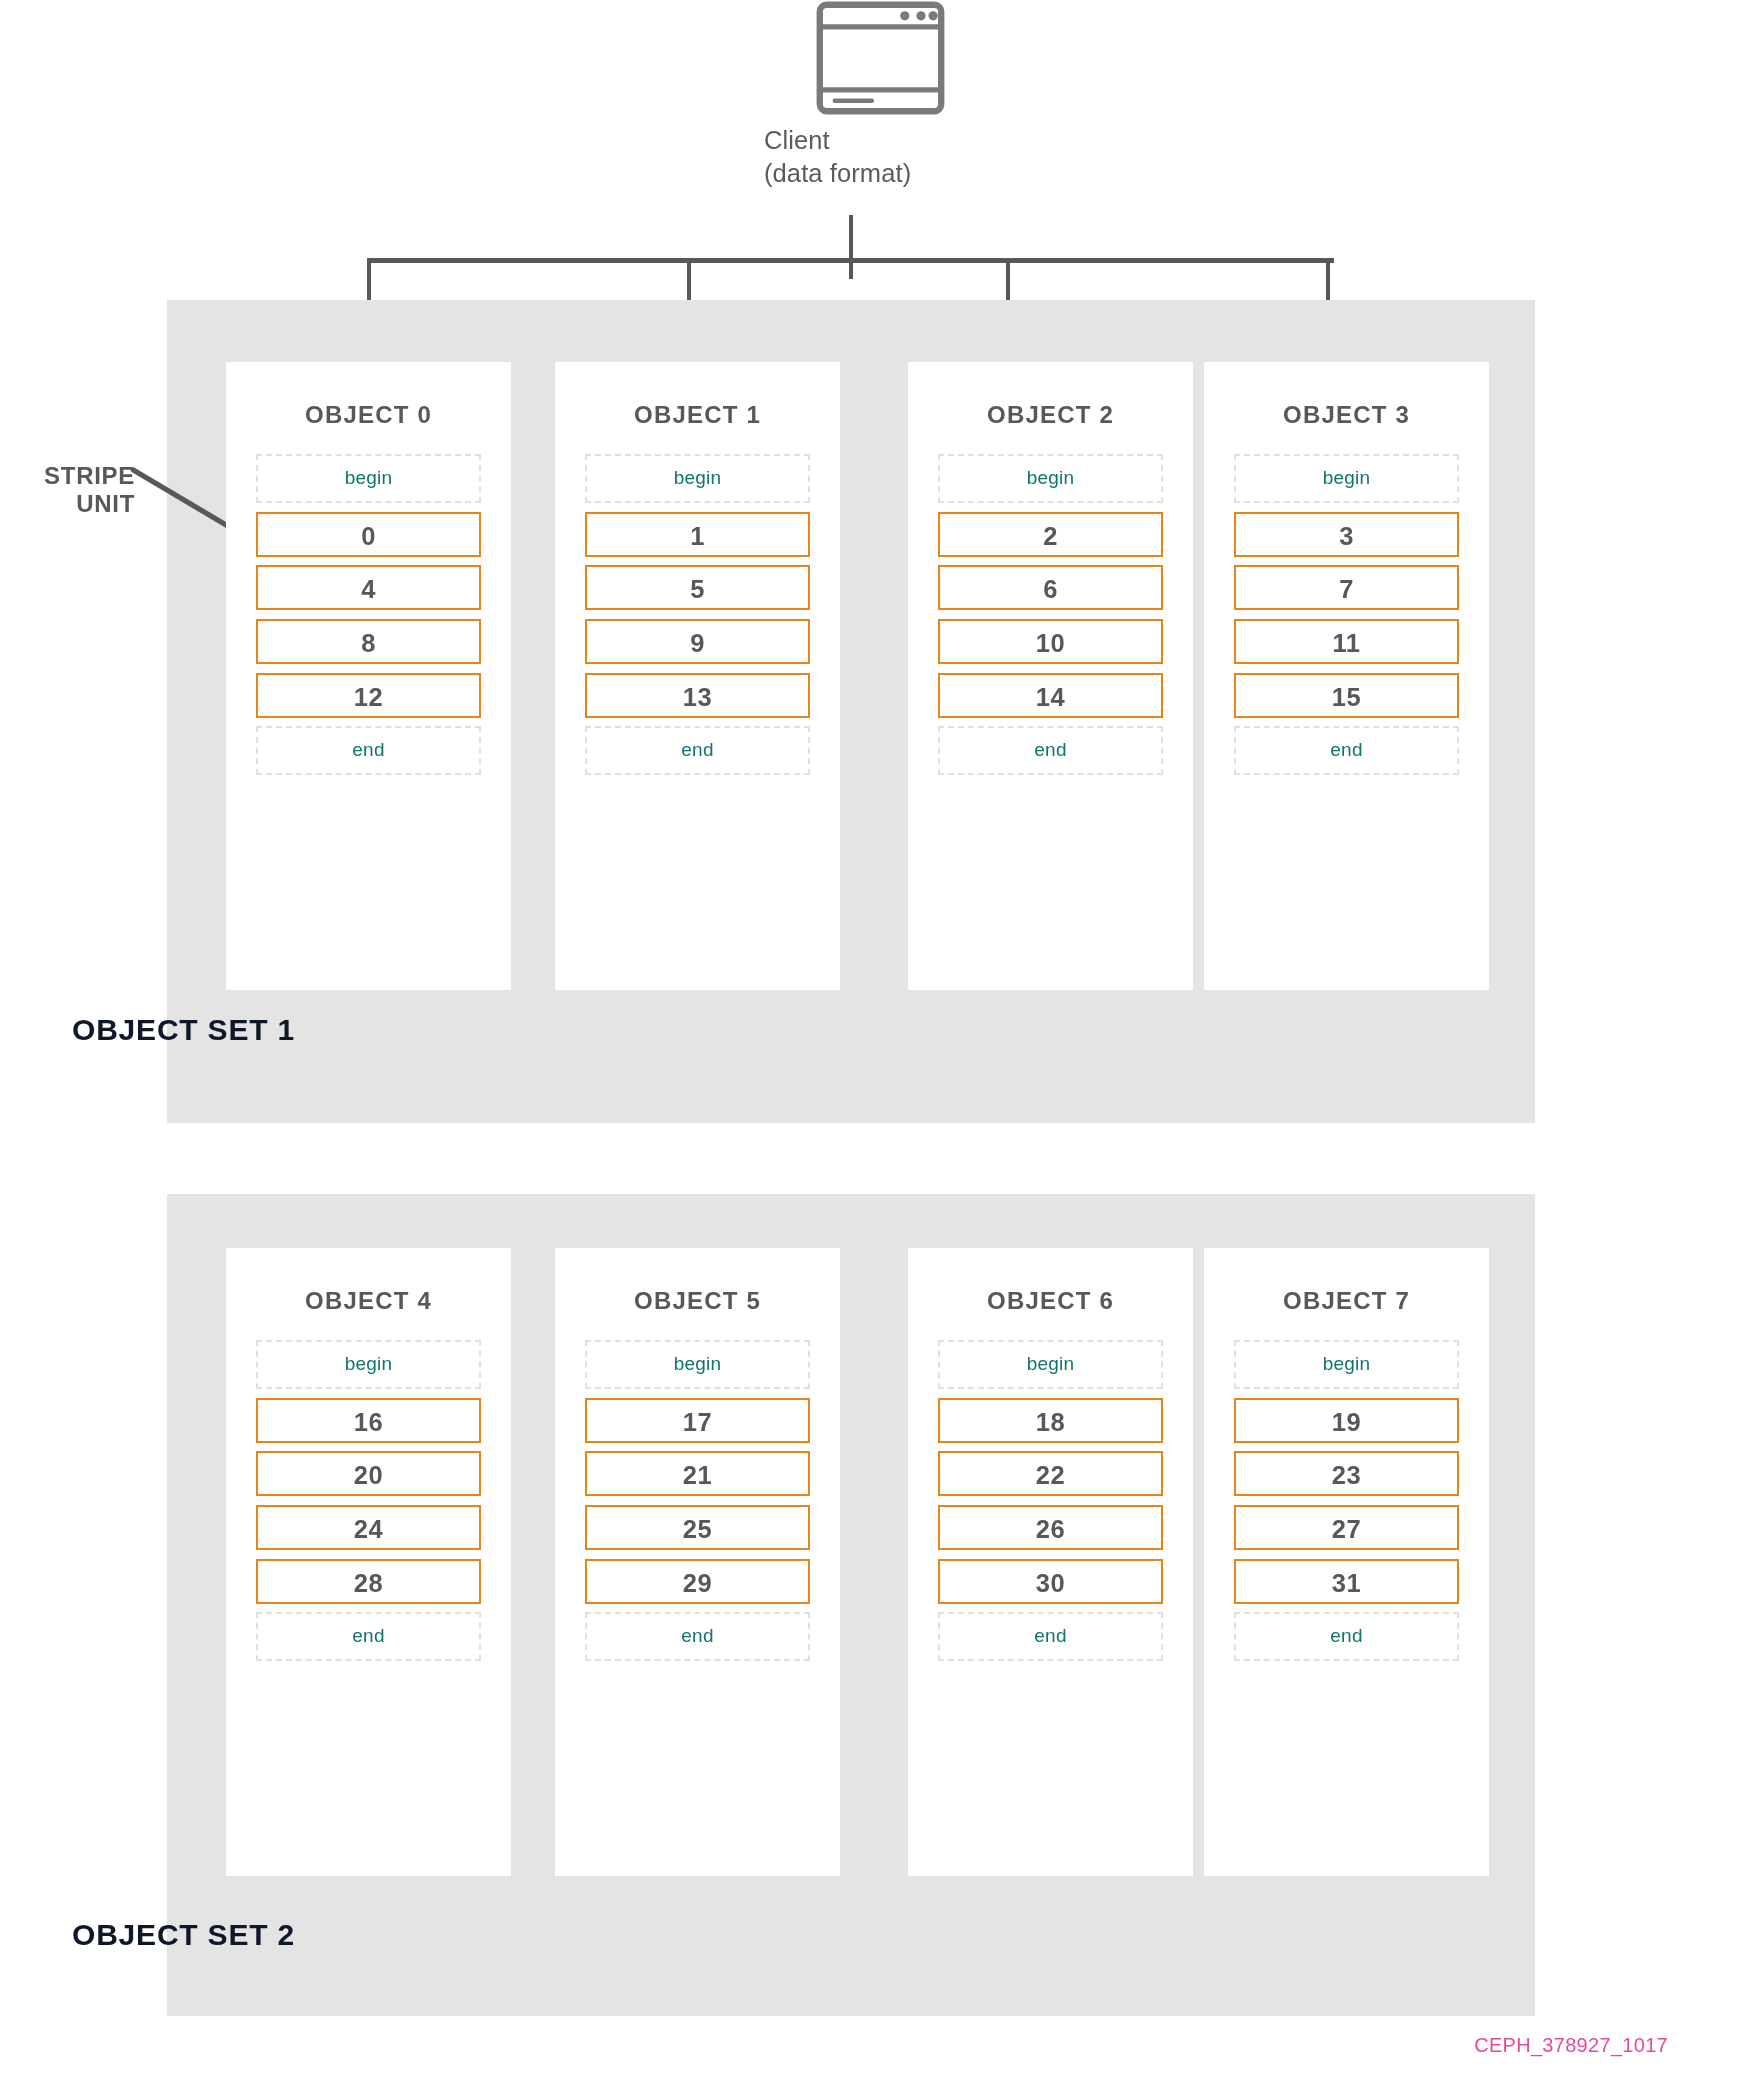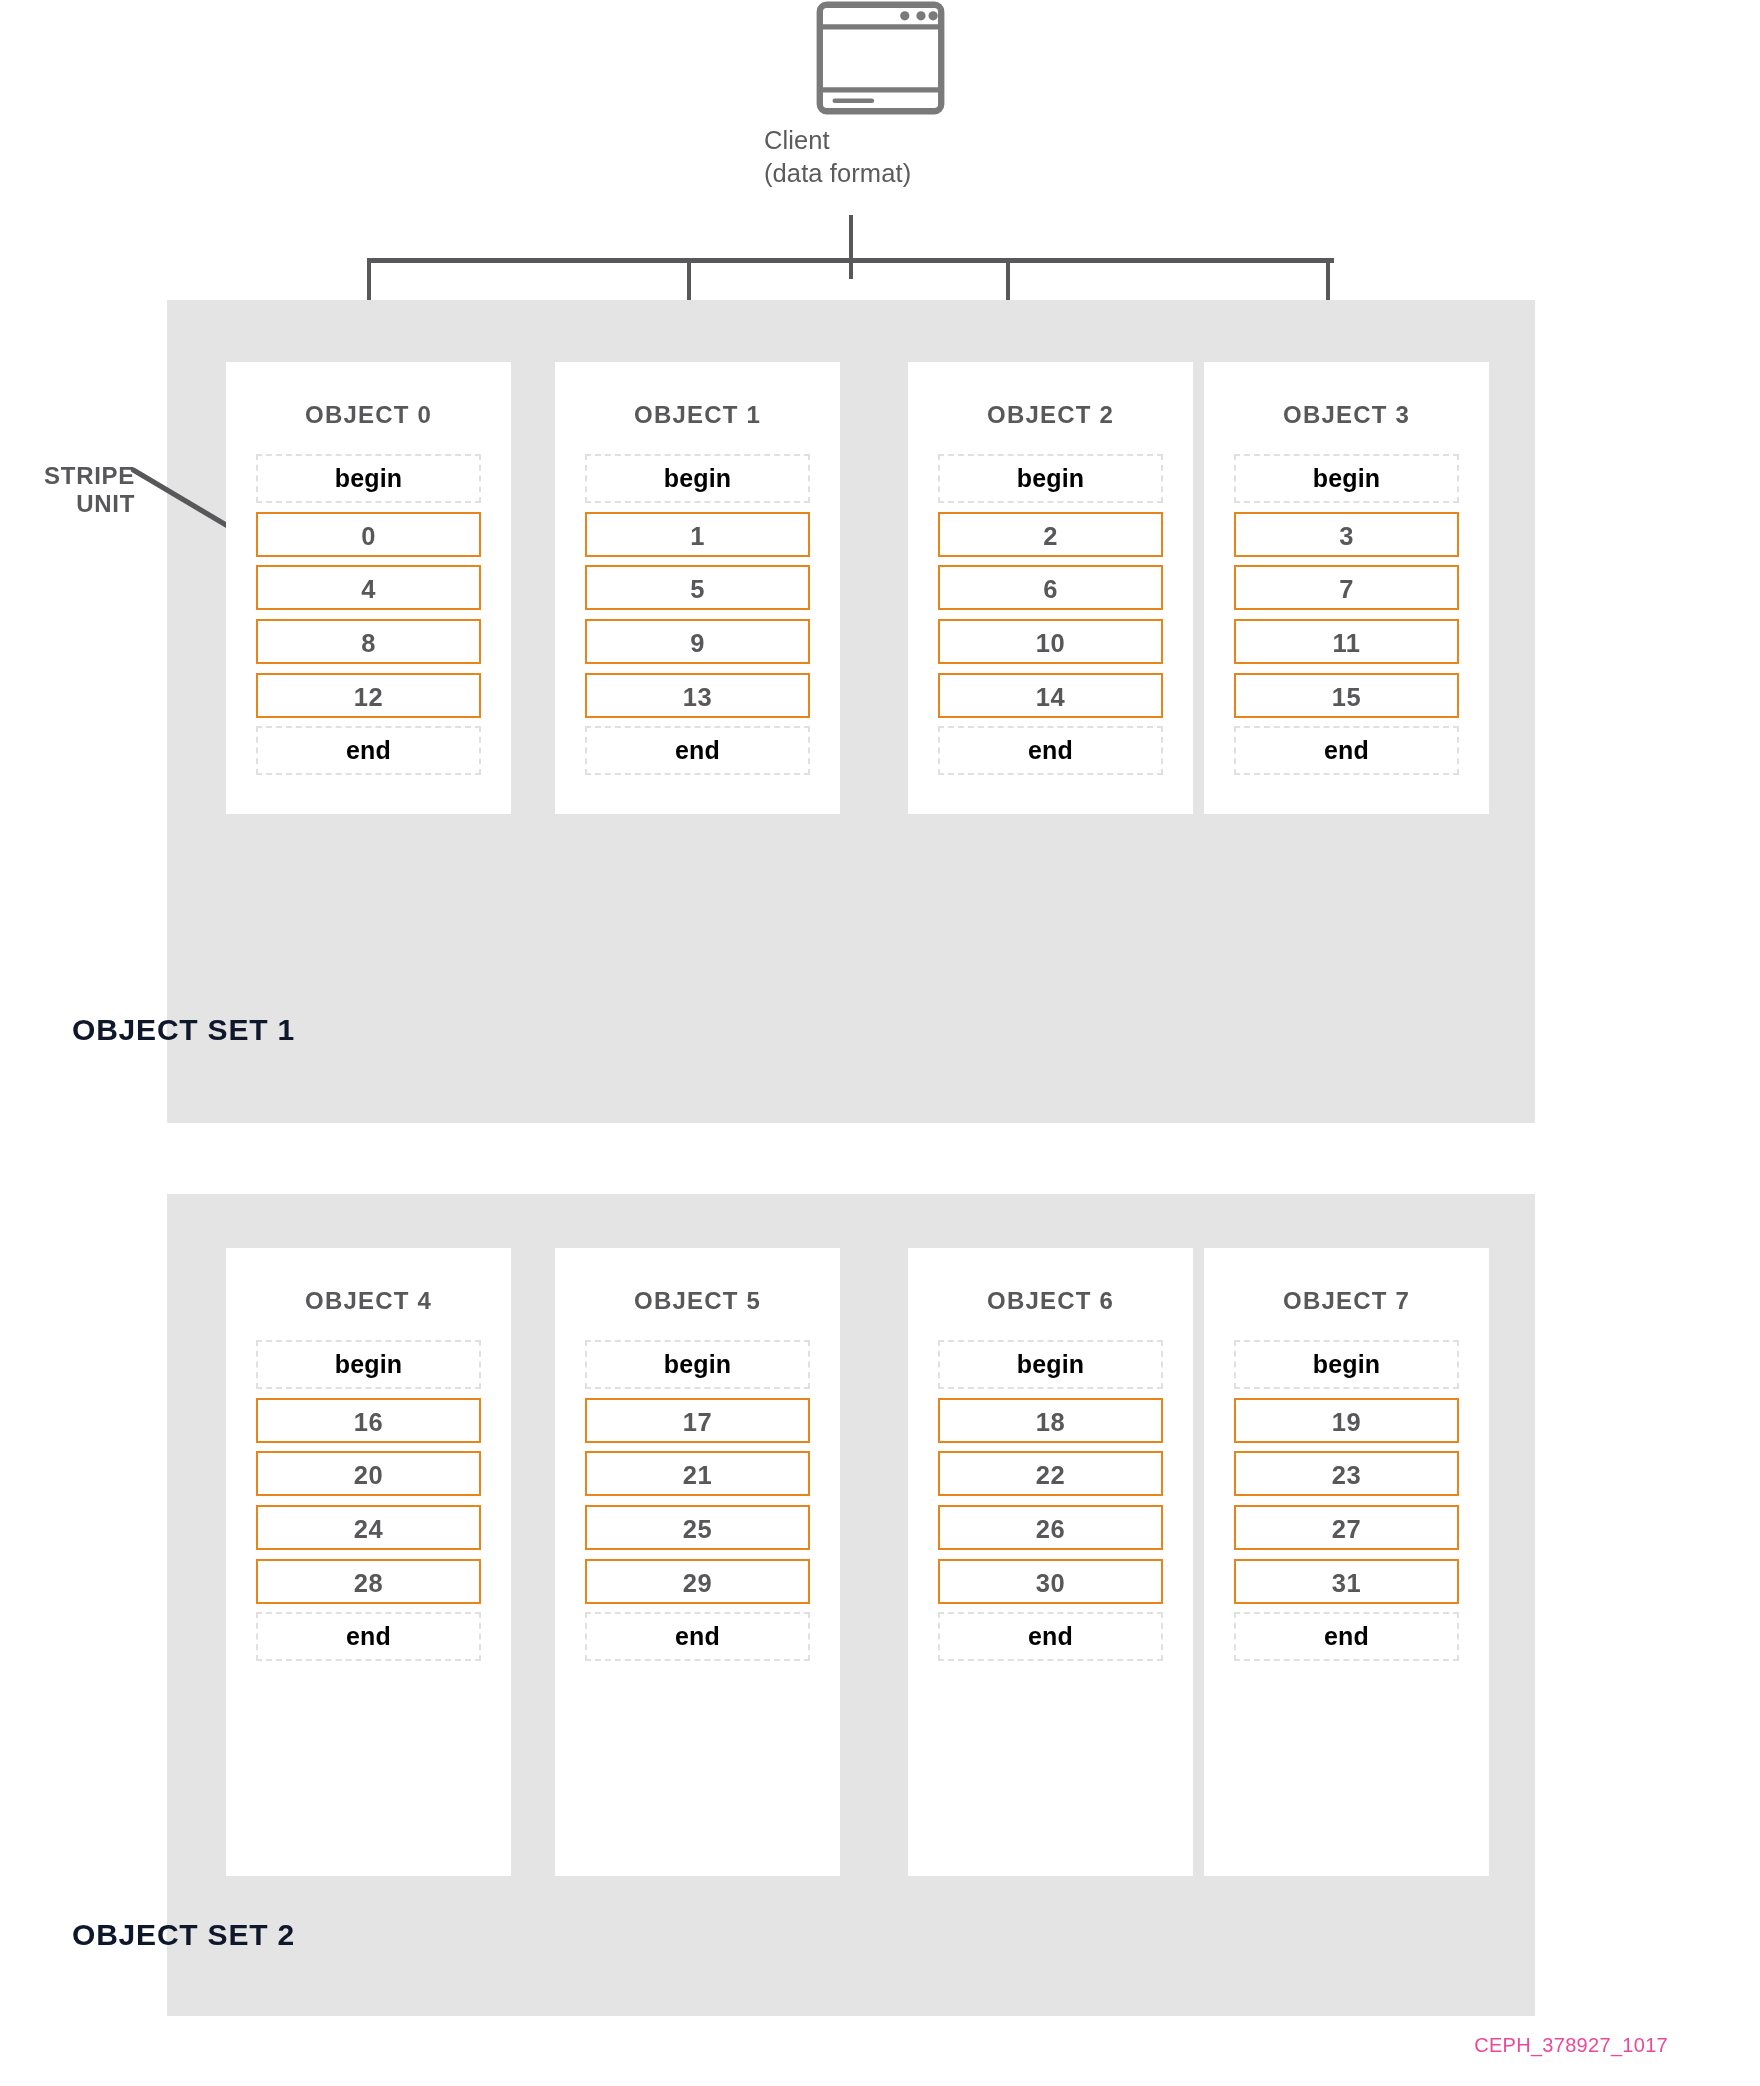--- a/index.html
+++ b/index.html
@@ -107,21 +107,21 @@
   }
   #set-label-1 { top: 1013px; }
   #set-label-2 { top: 1918px; }
 
   
   .object-col {
     position: absolute;
     width: 285px;
     background: #ffffff;
   }
-  .row-1 .object-col { top: 362px;  height: 452px; }
+  .row-1 .object-col { top: 362px;  height: 628px; }
   .row-2 .object-col { top: 1248px; height: 628px; }
 
   .object-col.c0 { left: 226px;  }
   .object-col.c1 { left: 555px;  }
   .object-col.c2 { left: 900px; margin-left: 8px; }
   .object-col.c3 { left: 1204px; }
 
   .object-title {
     margin-top: 39px;
     text-align: center;
@@ -137,23 +137,23 @@
 
   .cell {
     height: 45px;
     line-height: 45px;
     text-align: center;
     box-sizing: border-box;
     margin-bottom: 8.7px;
   }
   .cell.edge {
     border: 2.3px dashed #e0e0e0;
-    color: #000000;
-    font-size: 25px;
-    font-weight: 700;
+    color: #0f766e;
+    font-size: 19px;
+    font-weight: 400;
     letter-spacing: 0.2px;
     height: 49px;
     line-height: 44px;
   }
   .cell.unit {
     border: 2.3px solid #e8851a;
     color: #58585a;
     font-size: 25.5px;
     font-weight: 700;
     letter-spacing: 0.5px;

